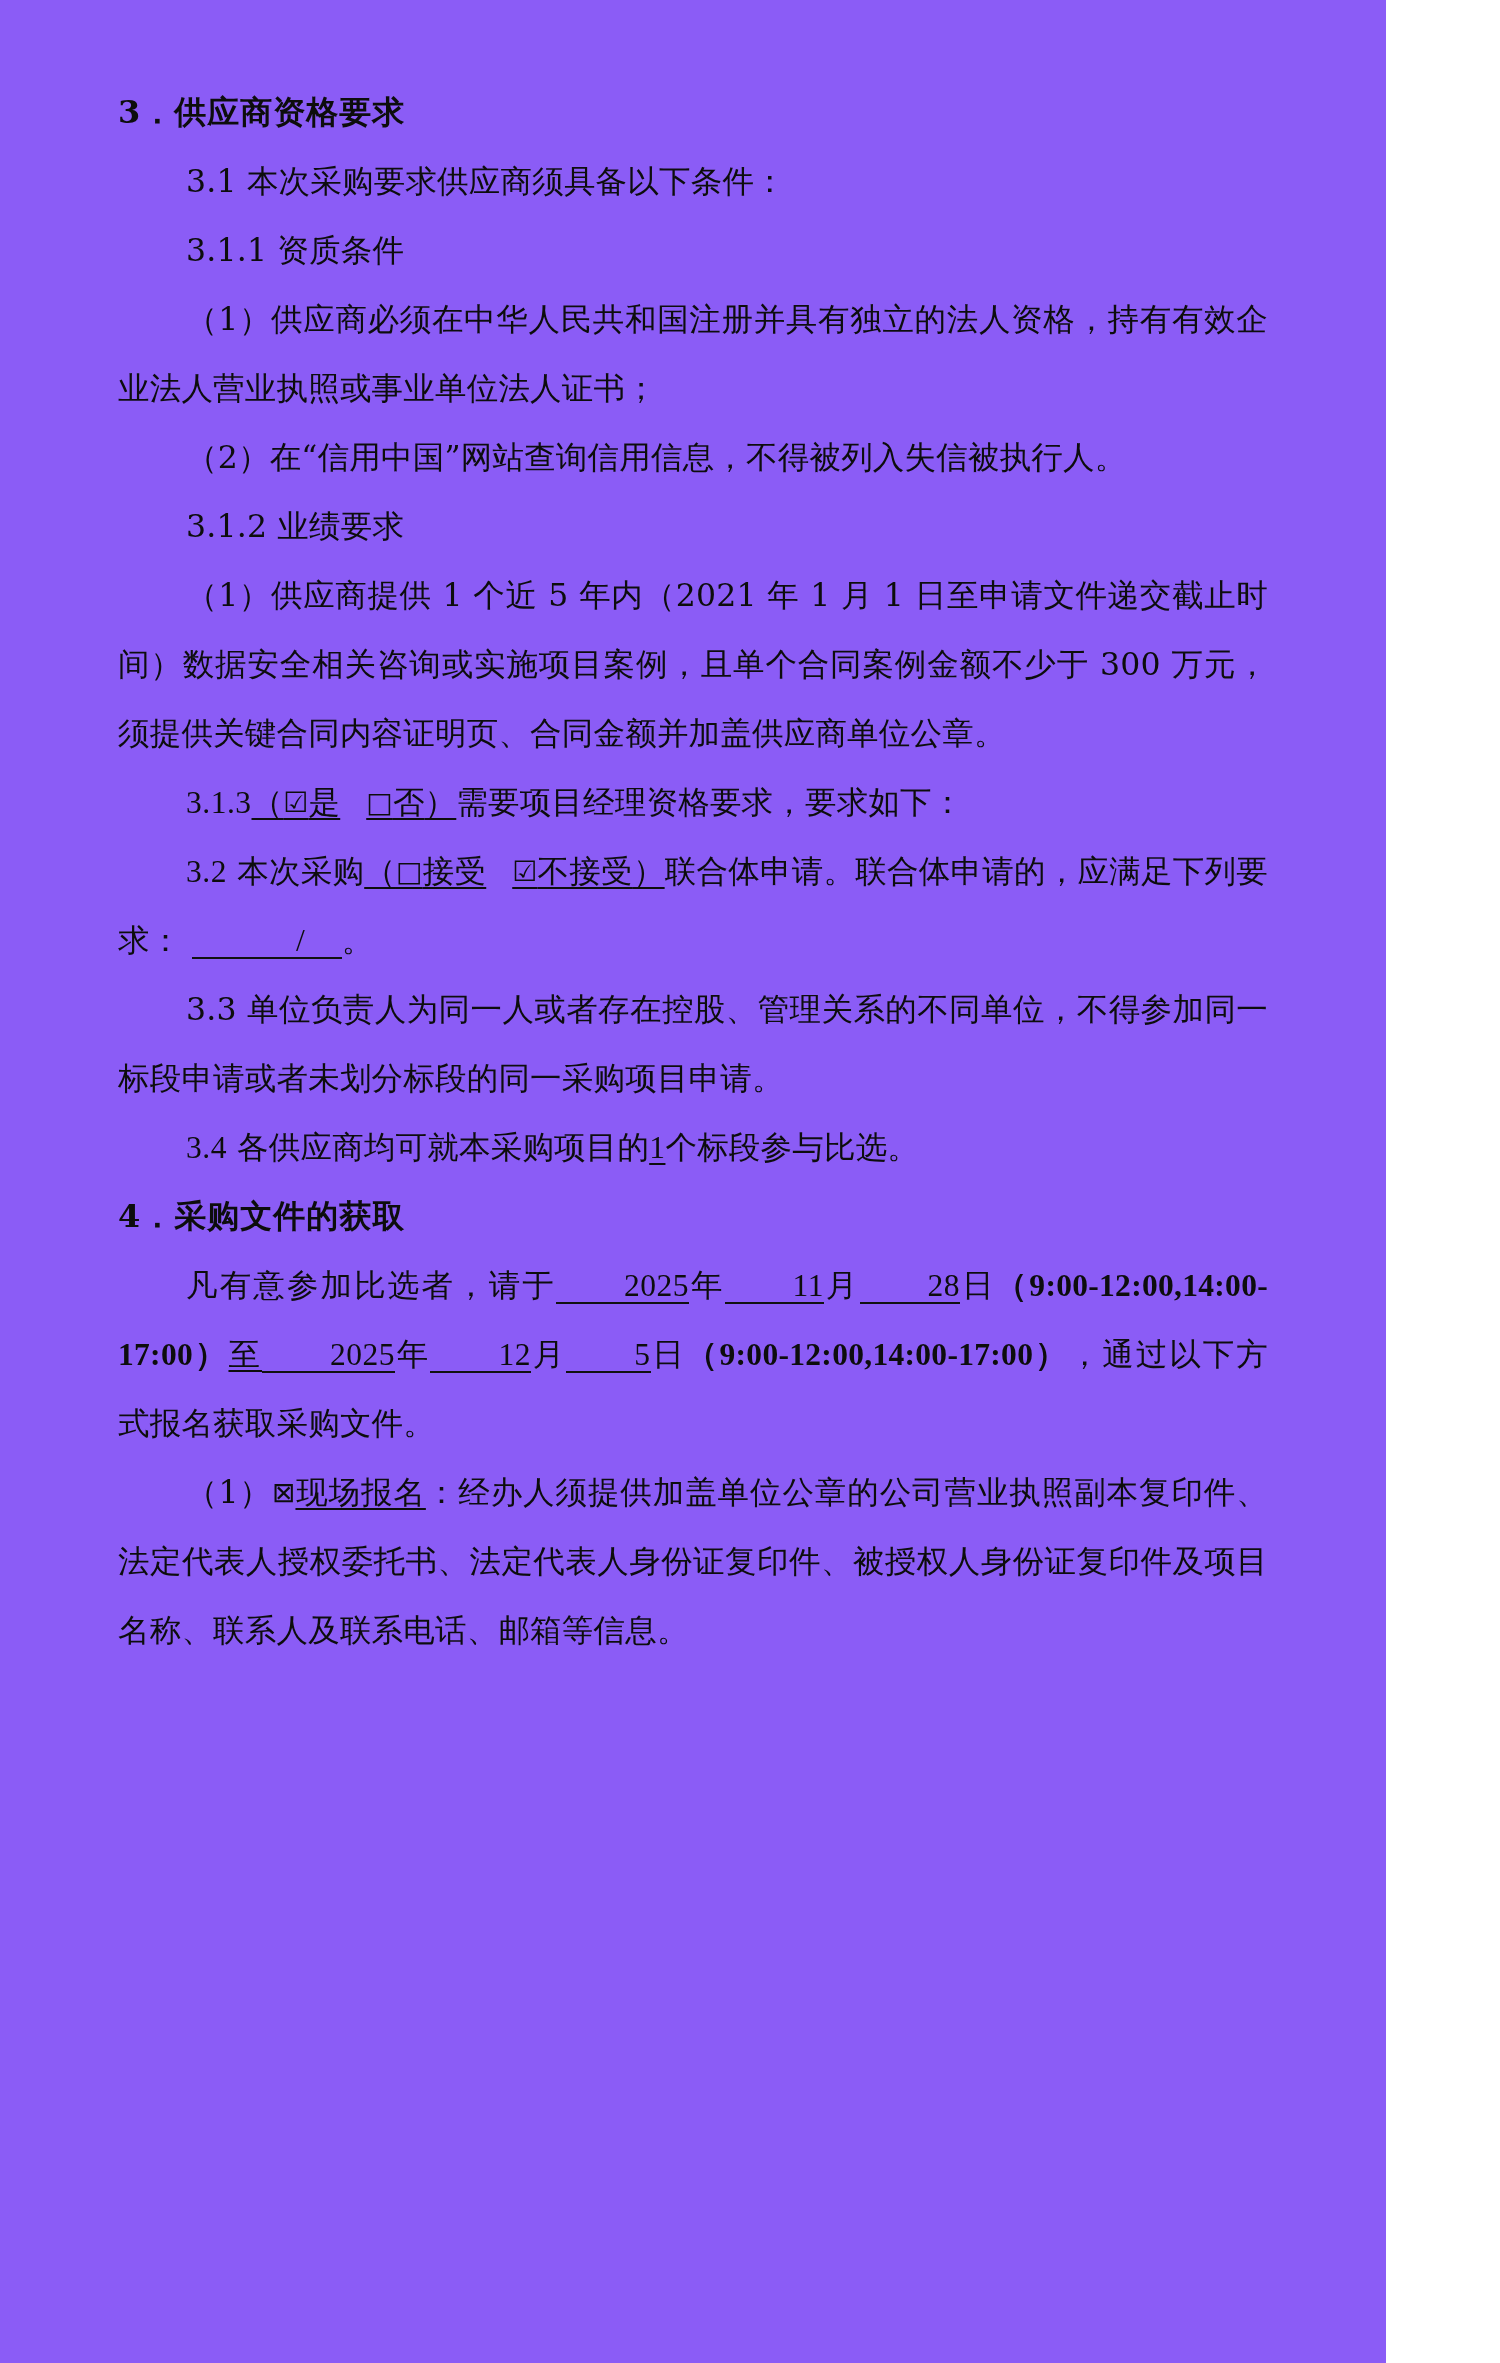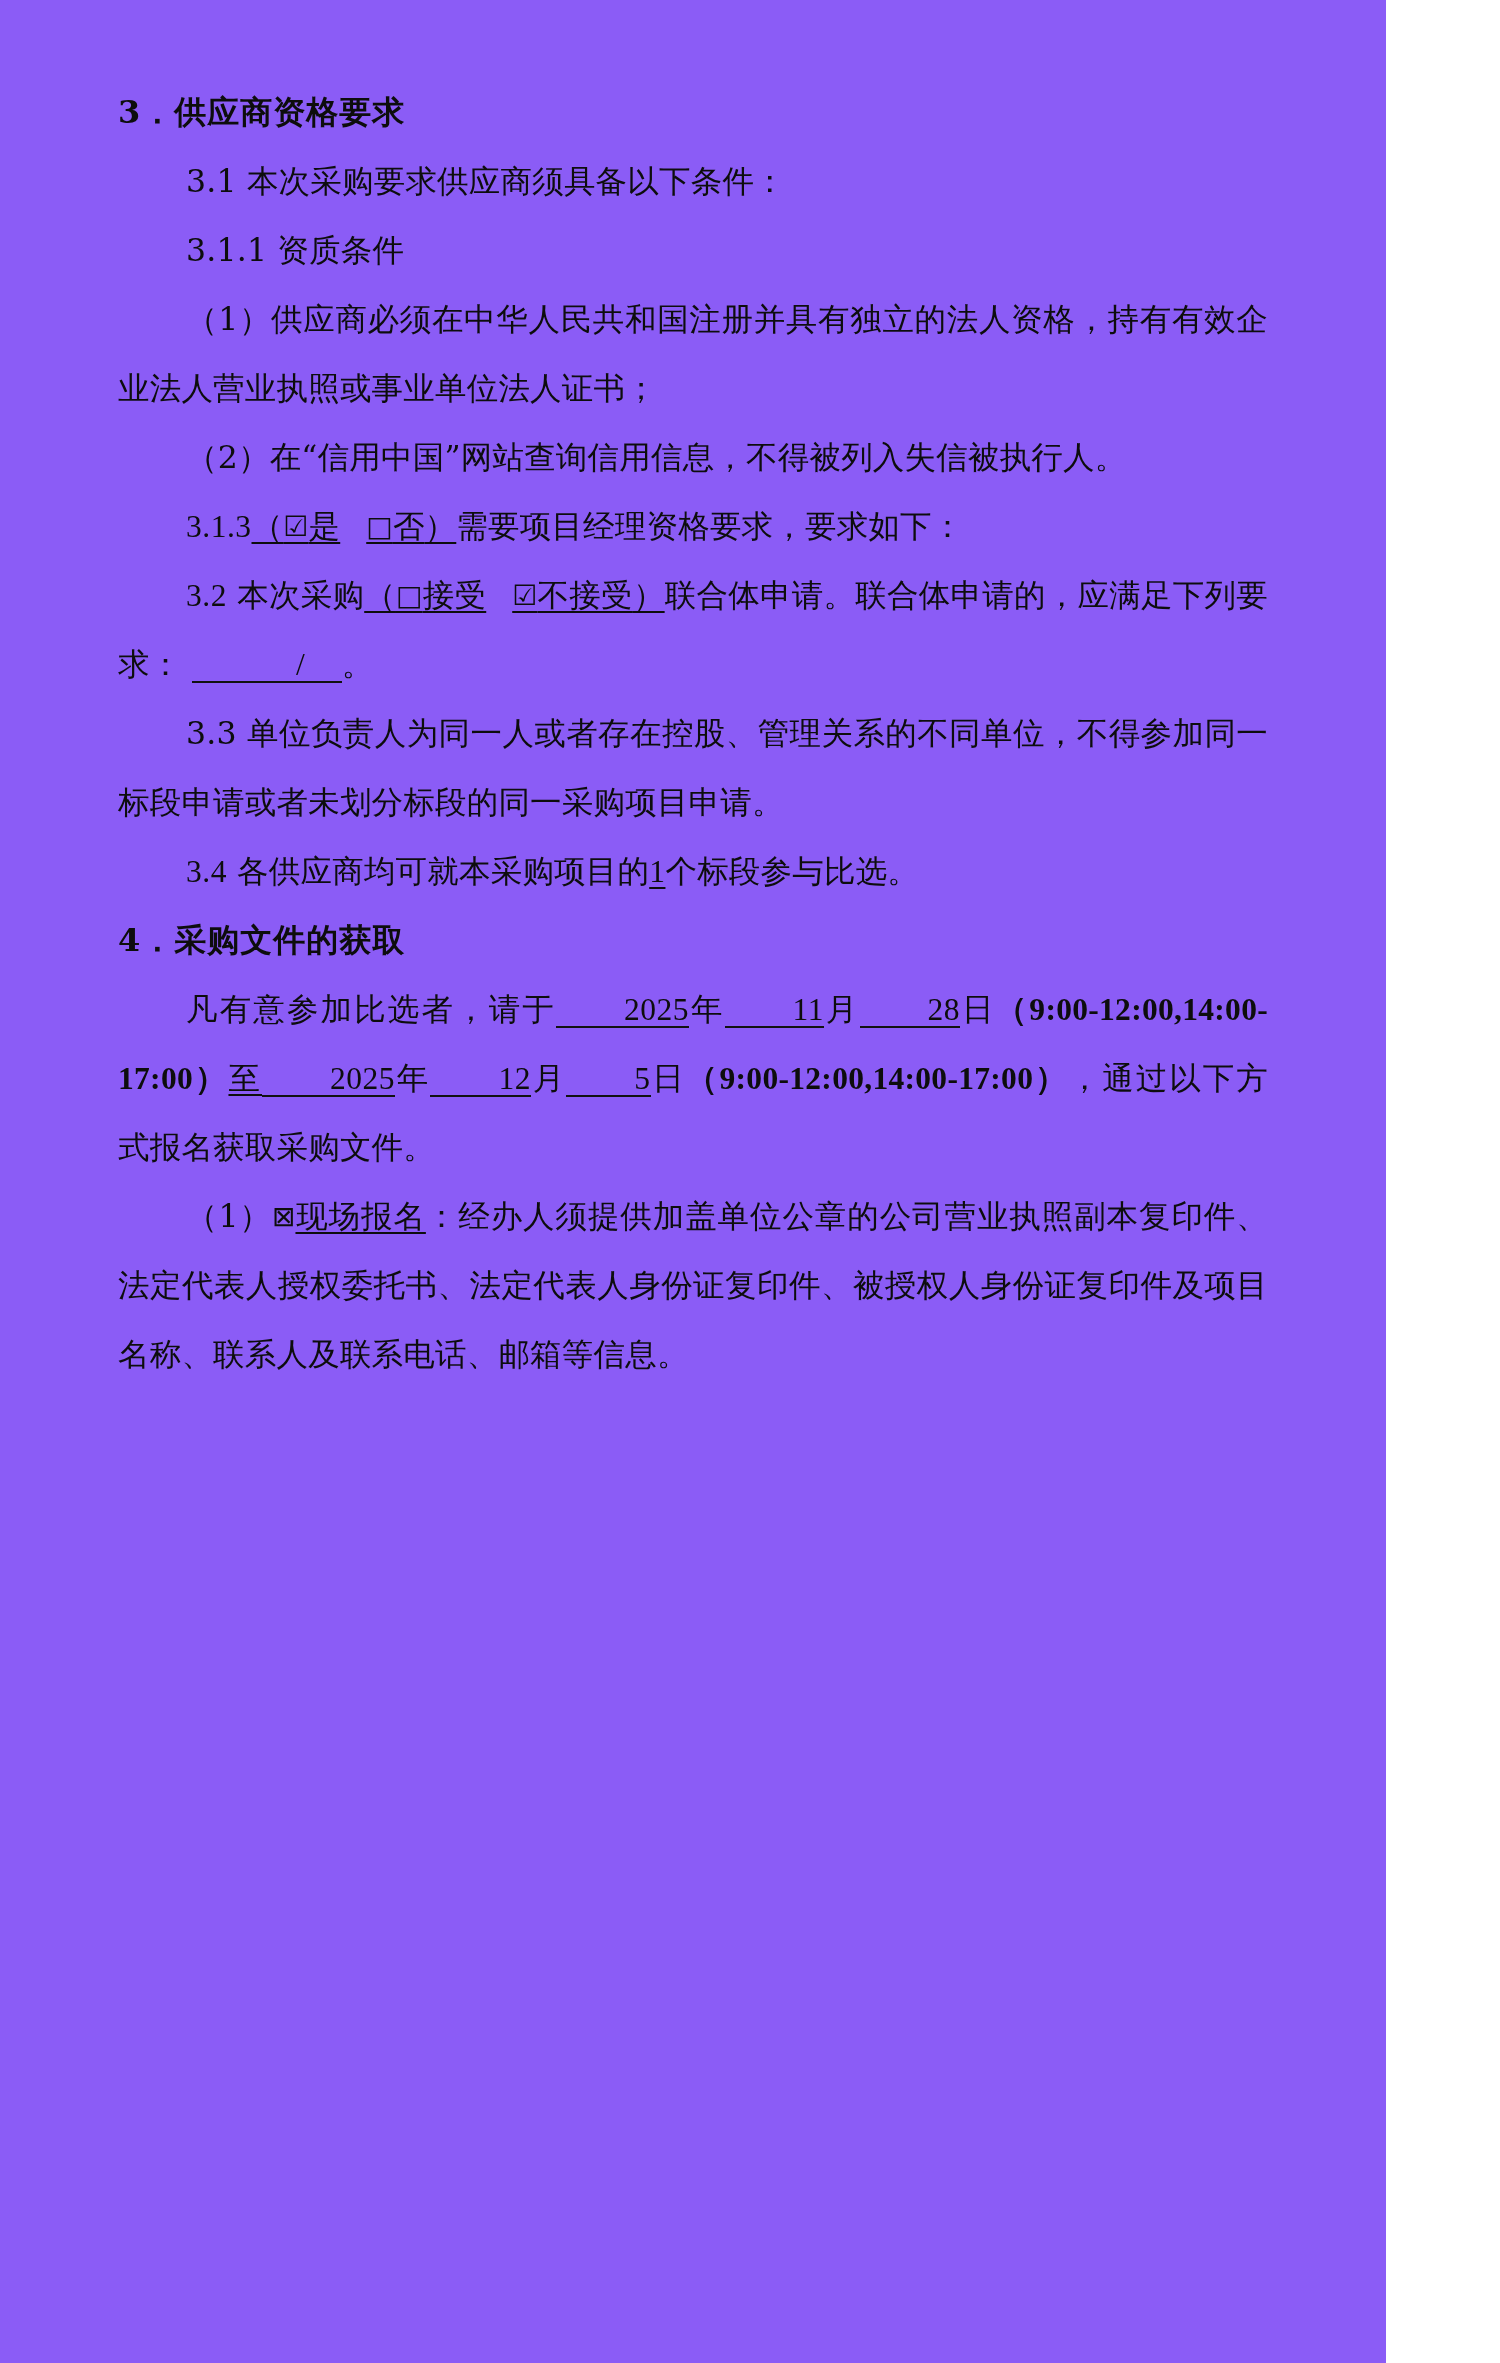--- a/index.html
+++ b/index.html
@@ -86,21 +86,23 @@
     <p class="h-lvl1">3．供应商资格要求</p>
 
     <p class="indent2">3.1  本次采购要求供应商须具备以下条件：</p>
 
     <p class="indent2">3.1.1 资质条件</p>
 
     <p class="indent2">（1）供应商必须在中华人民共和国注册并具有独立的法人资格，持有有效企业法人营业执照或事业单位法人证书；</p>
 
     <p class="indent2">（2）在“信用中国”网站查询信用信息，不得被列入失信被执行人。</p>
 
+    <p class="indent2">3.1.2 业绩要求</p>
 
+    <p class="indent2">（1）供应商提供 1 个近 5 年内（2021 年 1 月 1 日至申请文件递交截止时间）数据安全相关咨询或实施项目案例，且单个合同案例金额不少于 300 万元，须提供关键合同内容证明页、合同金额并加盖供应商单位公章。</p>
 
     <p class="indent2">
       <span class="num">3.1.3</span><span class="ul"><span>（</span><span class="chk">☑</span><span>是</span><span class="gap"></span><span class="chk">□</span><span>否</span><span>）</span></span><span>需要项目经理资格要求，要求如下：</span>
     </p>
 
 
     <p class="indent2">
       <span class="num">3.2</span>&nbsp;<span>本次采购</span><span class="ul"><span>（</span><span class="chk">□</span><span>接受</span><span class="gap"></span><span class="chk">☑</span><span>不接受</span><span>）</span></span><span>联合体申请。联合体申请的，应满足下列要求：</span>&nbsp;<span class="blank-wide num">/</span><span>。</span>
     </p>
 

